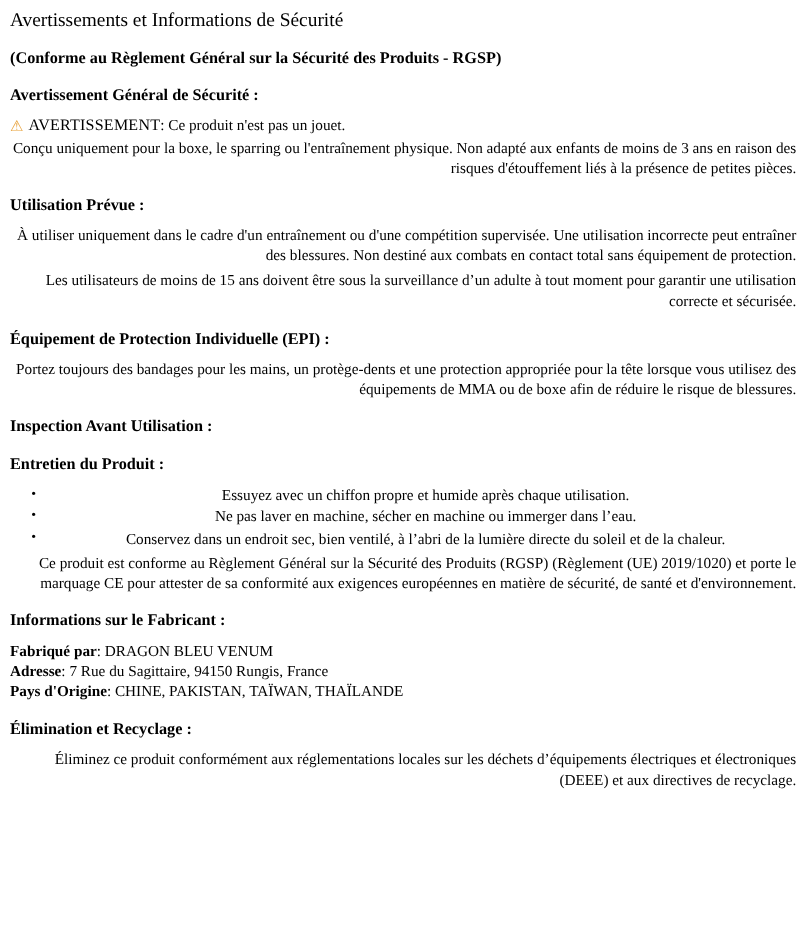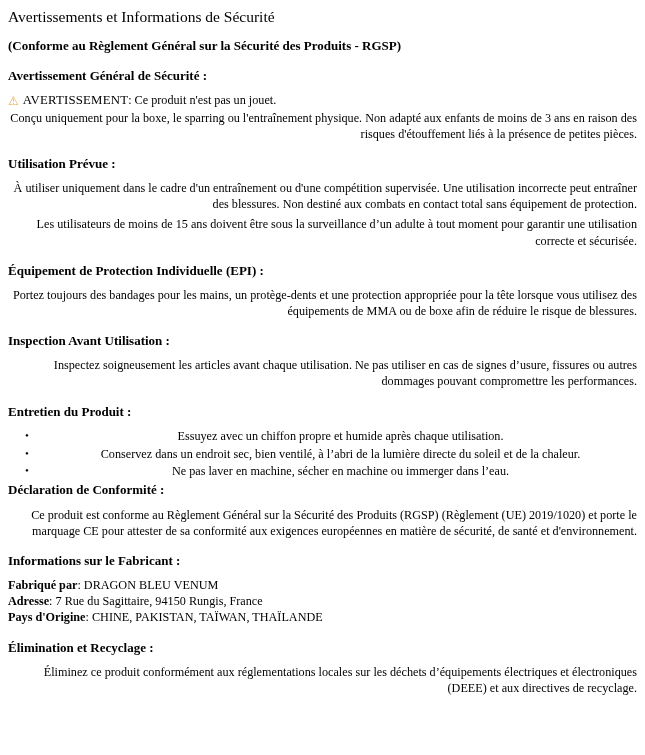--- a/index.html
+++ b/index.html
@@ -107,30 +107,28 @@
 
   <h2 class="section-heading">Utilisation Prévue :</h2>
   <p class="body-text">À utiliser uniquement dans le cadre d'un entraînement ou d'une compétition supervisée. Une utilisation incorrecte peut entraîner des blessures. Non destiné aux combats en contact total sans équipement de protection.</p>
 
   <p class="body-text">Les utilisateurs de moins de 15 ans doivent être sous la surveillance d’un adulte à tout moment pour garantir une utilisation correcte et sécurisée.</p>
 
   <h2 class="section-heading">Équipement de Protection Individuelle (EPI) :</h2>
   <p class="body-text">Portez toujours des bandages pour les mains, un protège-dents et une protection appropriée pour la tête lorsque vous utilisez des équipements de MMA ou de boxe afin de réduire le risque de blessures.</p>
 
   <h2 class="section-heading">Inspection Avant Utilisation :</h2>
-  <p class="body-text">Inspectez soigneusement les articles avant chaque utilisation. Ne pas utiliser en cas de signes d’usure, fissures ou autres dommages pouvant compromettre les performances.</p>
 
   <h2 class="section-heading">Entretien du Produit :</h2>
   <ul class="bullets">
     <li>Essuyez avec un chiffon propre et humide après chaque utilisation.</li>
+    <li>Ne pas laver en machine, sécher en machine ou immerger dans l’eau.</li>
     <li>Conservez dans un endroit sec, bien ventilé, à l’abri de la lumière directe du soleil et de la chaleur.</li>
-    <li>Ne pas laver en machine, sécher en machine ou immerger dans l’eau.</li>
   </ul>
 
-  <h2 class="section-heading block-gap" style="margin-top:2px;">Déclaration de Conformité :</h2>
   <p class="body-text tight">Ce produit est conforme au Règlement Général sur la Sécurité des Produits (RGSP) (Règlement (UE) 2019/1020) et porte le marquage CE pour attester de sa conformité aux exigences européennes en matière de sécurité, de santé et d'environnement.</p>
 
   <h2 class="section-heading">Informations sur le Fabricant :</h2>
   <p class="kv-line">
     <span class="kv-key">Fabriqué par</span><span>: DRAGON BLEU VENUM</span>
   </p>
   <p class="kv-line">
     <span class="kv-key">Adresse</span><span>: 7 Rue du Sagittaire, 94150 Rungis, France</span>
   </p>
   <p class="kv-line">

